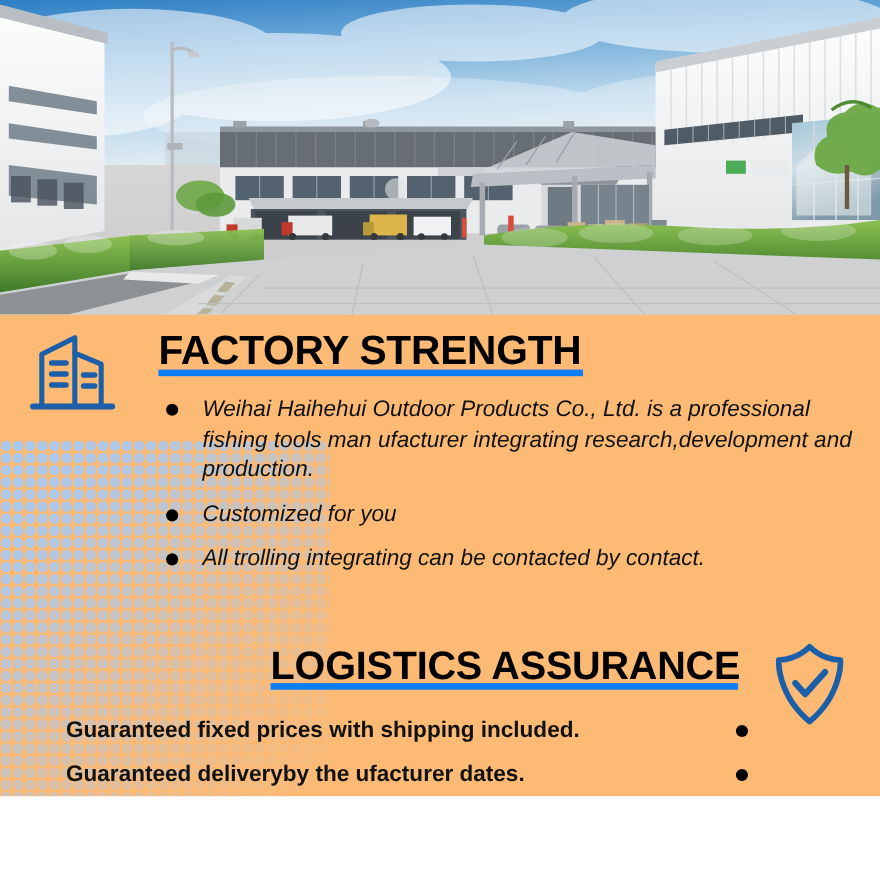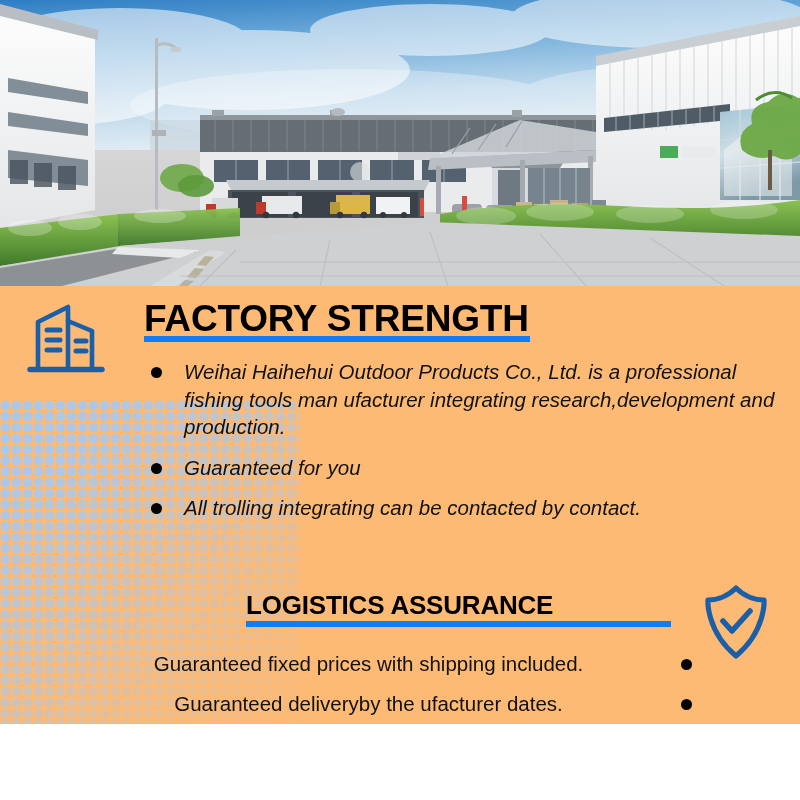--- a/index.html
+++ b/index.html
@@ -105,39 +105,40 @@
     width: 11px;
     height: 11px;
     border-radius: 50%;
     background: #000000;
   }
 
   
   #logistics-heading {
     left: 246px;
     top: 300px;
-    font-size: 26px;
+    font-size: 36px;
     line-height: 38px;
   }
   #logistics-heading .bar { width: 425px; }
 
   .shield-icon {
     position: absolute;
     left: 700px;
     top: 297px;
     width: 72px;
     height: 78px;
   }
 
   .bullets-right {
     position: absolute;
-    left: 72px;
+    left: 60px;
     top: 364px;
     width: 625px;
-    text-align: center;
+    text-align: left;
+    font-weight: bold;
   }
   .bullet-row-right {
     position: relative;
     padding-right: 32px;
     margin-bottom: 12px;
     font-size: 20.5px;
     line-height: 28px;
     color: #111111;
   }
   .bullet-row-right .dot {
@@ -473,21 +474,21 @@
       <span class="bar"></span>
     </div>
 
     <div class="bullets">
       <div class="bullet-row">
         <span class="dot"></span>
         <span>Weihai Haihehui Outdoor Products Co., Ltd. is a professional fishing tools man ufacturer integrating research,development and production.</span>
       </div>
       <div class="bullet-row">
         <span class="dot"></span>
-        <span>Guaranteed for you</span>
+        <span>Customized for you</span>
       </div>
       <div class="bullet-row">
         <span class="dot"></span>
         <span>All trolling integrating can be contacted by contact.</span>
       </div>
     </div>
 
     <div class="heading" id="logistics-heading">
       <span>LOGISTICS ASSURANCE</span>
       <span class="bar"></span>

